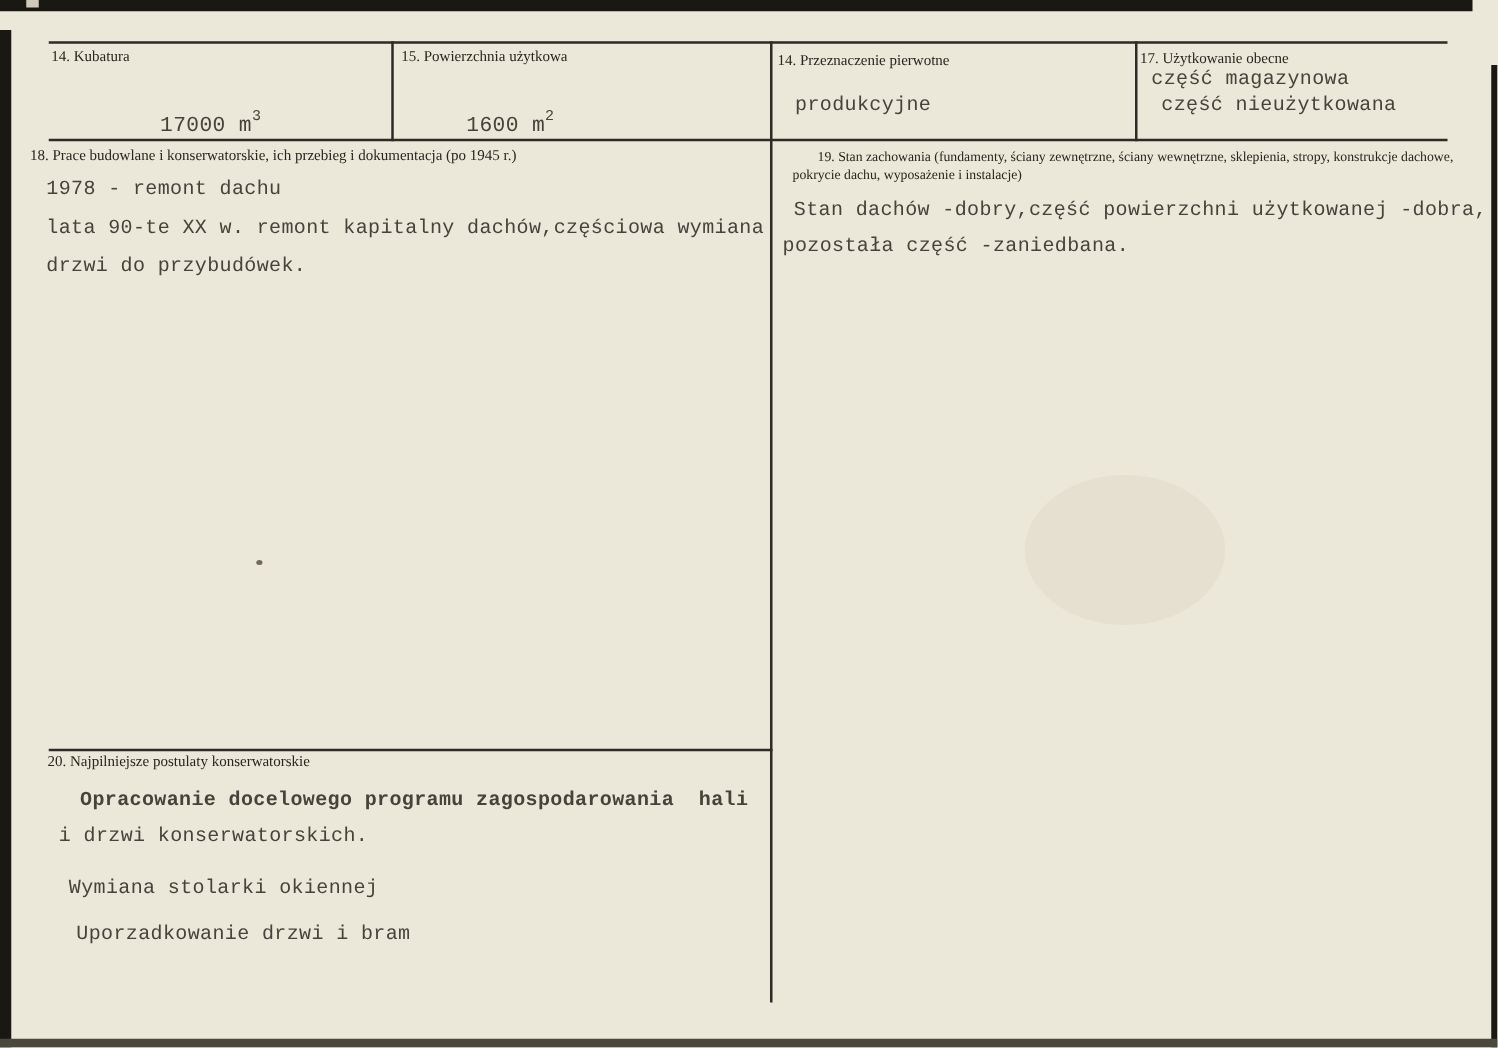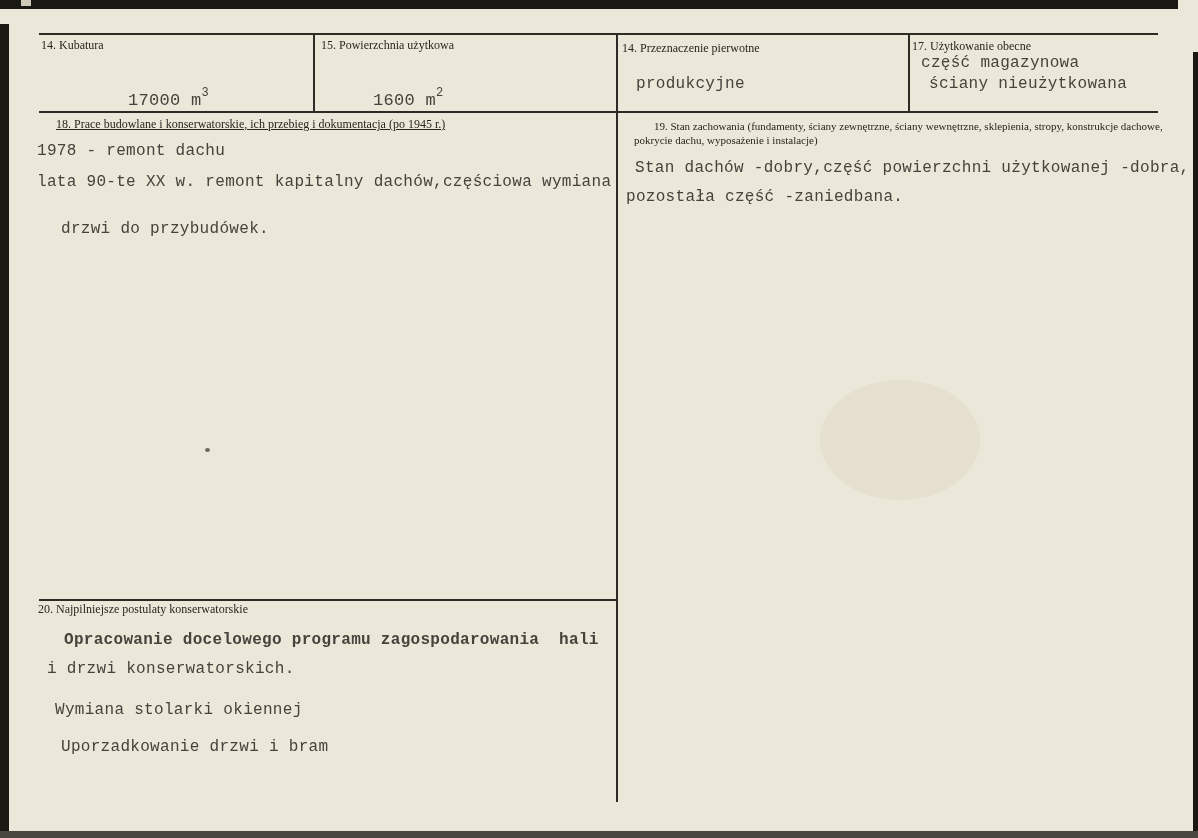--- a/index.html
+++ b/index.html
@@ -54,26 +54,26 @@
 <div class="lab" style="left:321px;top:38px;">15. Powierzchnia użytkowa</div>
 <div class="tw big" style="left:352px;top:65px;">
   <span>1600 m</span><sup>2</sup>
 </div>
 
 <div class="lab" style="left:622px;top:41px;">14. Przeznaczenie pierwotne</div>
 <div class="tw" style="left:609px;top:74px;margin-left:27px;">produkcyjne</div>
 
 <div class="lab" style="left:912px;top:39px;">17. Użytkowanie obecne</div>
 <div class="tw" style="left:921px;top:53px;">część magazynowa</div>
-<div class="tw" style="left:929px;top:74px;">ściany nieużytkowana</div>
+<div class="tw" style="left:929px;top:74px;">część nieużytkowana</div>
 
-<div class="lab" style="left:56px;top:117px;text-decoration:underline;">18. Prace budowlane i konserwatorskie, ich przebieg i dokumentacja (po 1945 r.)</div>
+<div class="lab" style="left:24px;top:117px;">18. Prace budowlane i konserwatorskie, ich przebieg i dokumentacja (po 1945 r.)</div>
 <div class="tw" style="left:37px;top:141px;">1978 - remont dachu</div>
 <div class="tw" style="left:37px;top:172px;">lata 90-te XX w. remont kapitalny dachów,częściowa wymiana</div>
-<div class="tw" style="left:37px;top:219px;margin-left:24px;">drzwi do przybudówek.</div>
+<div class="tw" style="left:37px;top:203px;">drzwi do przybudówek.</div>
 
 <div class="lab small" style="left:654px;top:119px;">19. Stan zachowania (fundamenty, ściany zewnętrzne, ściany wewnętrzne, sklepienia, stropy, konstrukcje dachowe,</div>
 <div class="lab small" style="left:634px;top:133px;">pokrycie dachu, wyposażenie i instalacje)</div>
 <div class="tw" style="left:635px;top:158px;">Stan dachów -dobry,część powierzchni użytkowanej -dobra,</div>
 <div class="tw" style="left:626px;top:187px;text-align:center;">pozostała część -zaniedbana.</div>
 
 <div class="lab" style="left:38px;top:602px;">20. Najpilniejsze postulaty konserwatorskie</div>
 <div class="tw" style="left:64px;top:630px;font-weight:bold;">Opracowanie docelowego programu zagospodarowania  hali</div>
 <div class="tw" style="left:47px;top:659px;">i drzwi konserwatorskich.</div>
 <div class="tw" style="left:55px;top:700px;text-align:right;">Wymiana stolarki okiennej</div>

